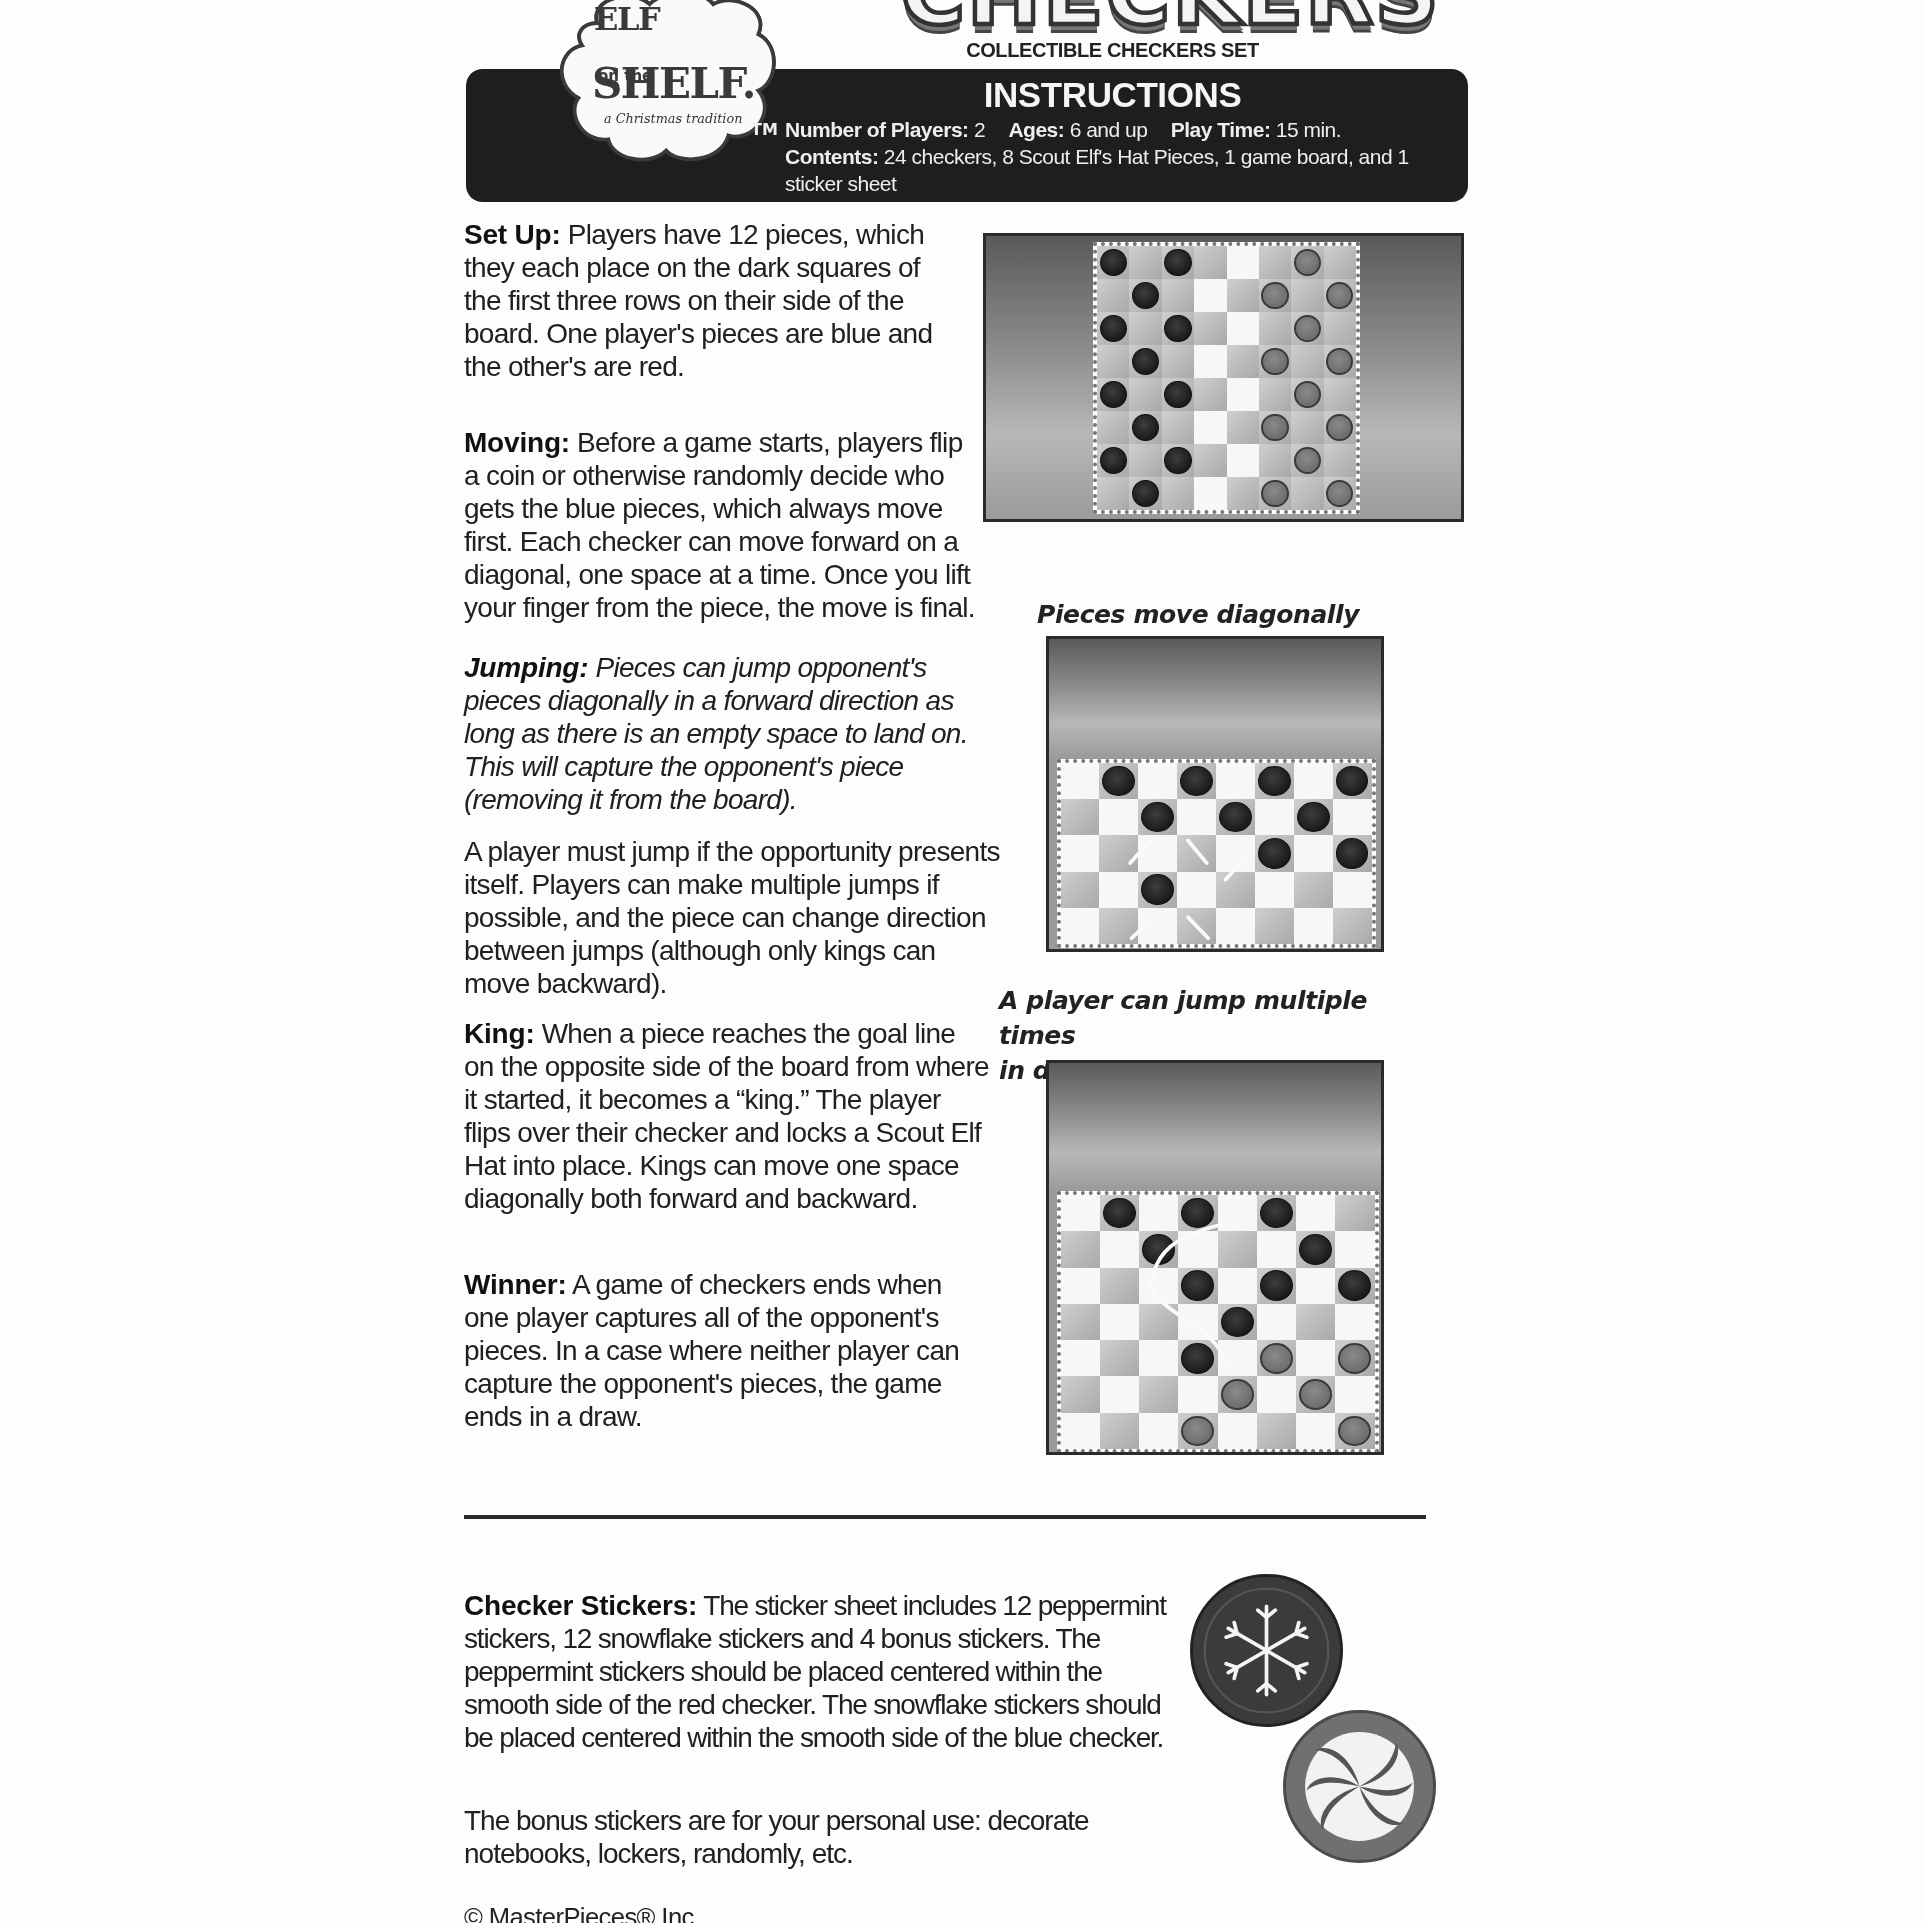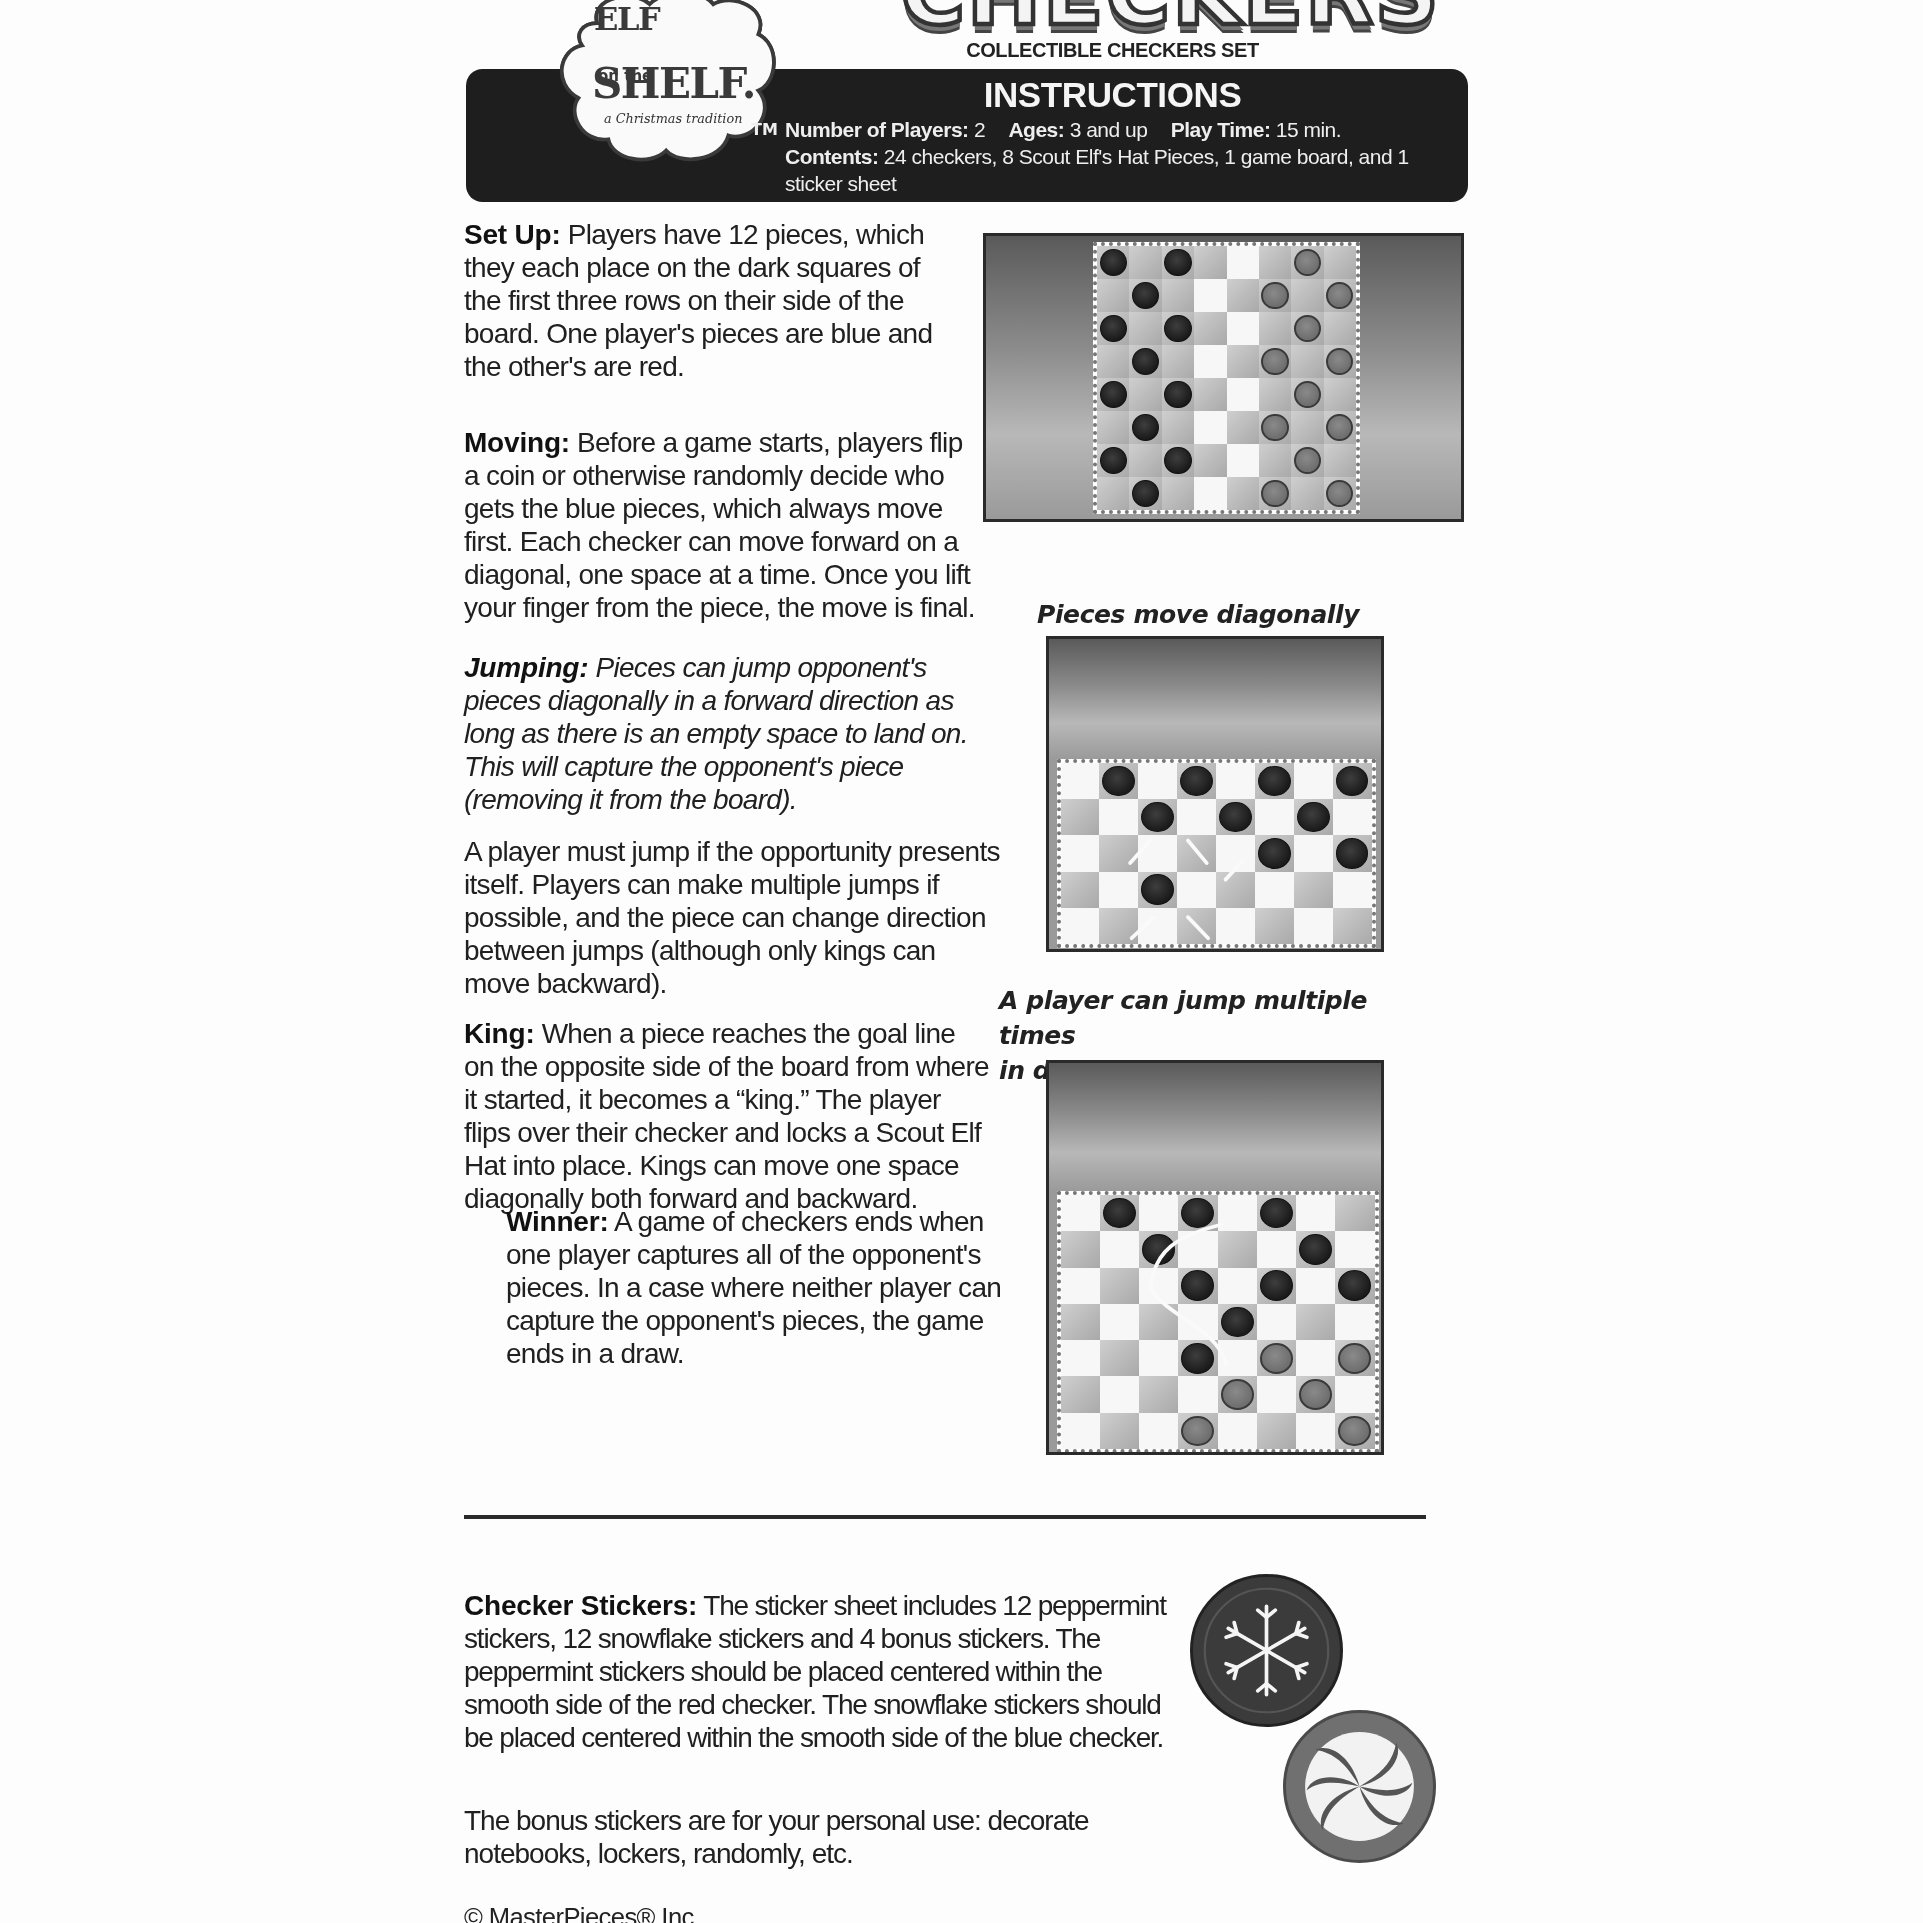--- a/index.html
+++ b/index.html
@@ -52,21 +52,21 @@
   .para {
     position: absolute; left: 464px; font-family: "Liberation Sans", sans-serif;
     font-size: 28px; line-height: 33px; color: #202020; letter-spacing: -0.7px;
   }
   .para b { font-weight: bold; color: #111; letter-spacing: -0.2px; }
   .p-setup   { top: 218px; width: 496px; }
   .p-moving  { top: 401px; width: 511px; margin-top: 25px; }
   .p-jumping { top: 651px; width: 526px; font-style: italic; }
   .p-must    { top: 835px; width: 541px; }
   .p-king    { top: 1017px; width: 526px; }
-  .p-winner  { top: 1205px; width: 511px; margin-left: 42px; }
+  .p-winner  { top: 1268px; width: 511px; }
   .p-stickers{ top: 1589px; width: 706px; letter-spacing: -1.2px; }
   .p-bonus   { top: 1804px; width: 706px; letter-spacing: -1px; }
   .copyright { position: absolute; left: 464px; top: 1903px; font-family: "Liberation Sans", sans-serif; font-size: 25.6px; color: #222; letter-spacing: -0.6px; }
 
   .divider { position: absolute; left: 464px; top: 1515px; width: 962px; height: 3.8px; background: #2a2a2a; }
 
   
   .board-frame { position: absolute; background: #9a9a9a; border: 3px solid #2a2a2a; overflow: hidden; }
   .board1 { left: 983px; top: 233px; width: 481px; height: 289px; }
   .board2 { left: 1046px; top: 636px; width: 338px; height: 316px; }
@@ -120,21 +120,21 @@
 <div class="logo-shelf">SHELF.</div>
 <div class="logo-tag">a Christmas tradition</div>
 <div class="tm">TM</div>
 
 <div class="instructions-title">INSTRUCTIONS</div>
 <div class="header-info">
   <div>
     <b>Number of Players:</b>
     <span>2</span><span class="gap"></span>
     <b>Ages:</b>
-    <span>3 and up</span><span class="gap"></span>
+    <span>6 and up</span><span class="gap"></span>
     <b>Play Time:</b>
     <span>15 min.</span>
   </div>
   <div>
     <b>Contents:</b>
     <span>24 checkers, 8 Scout Elf's Hat Pieces, 1 game board, and 1 sticker sheet</span>
   </div>
 </div>
 
 <p class="para p-setup">

